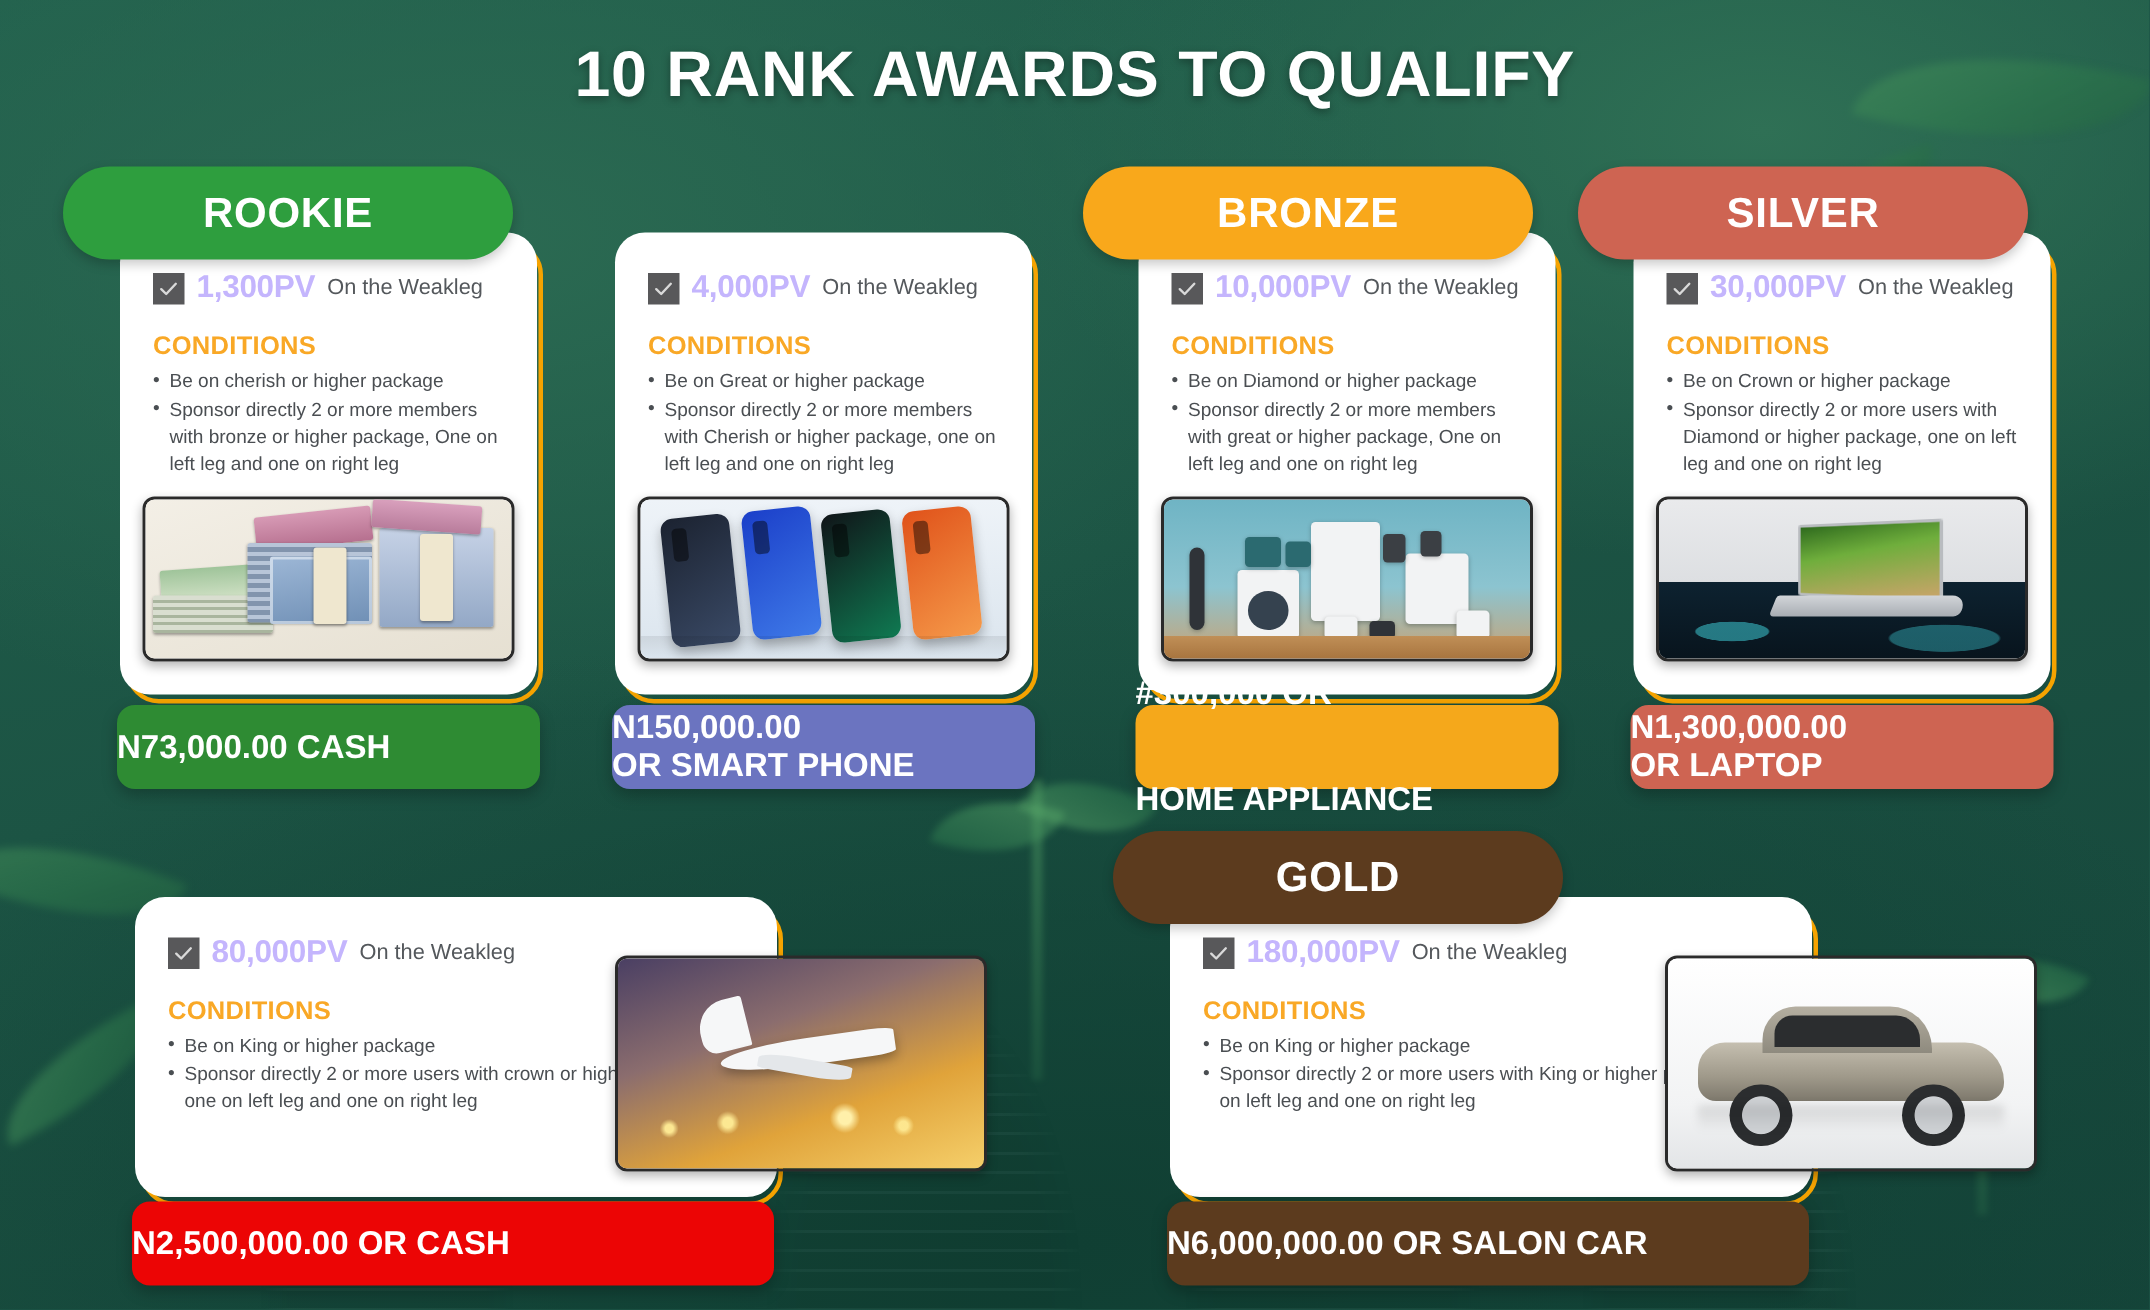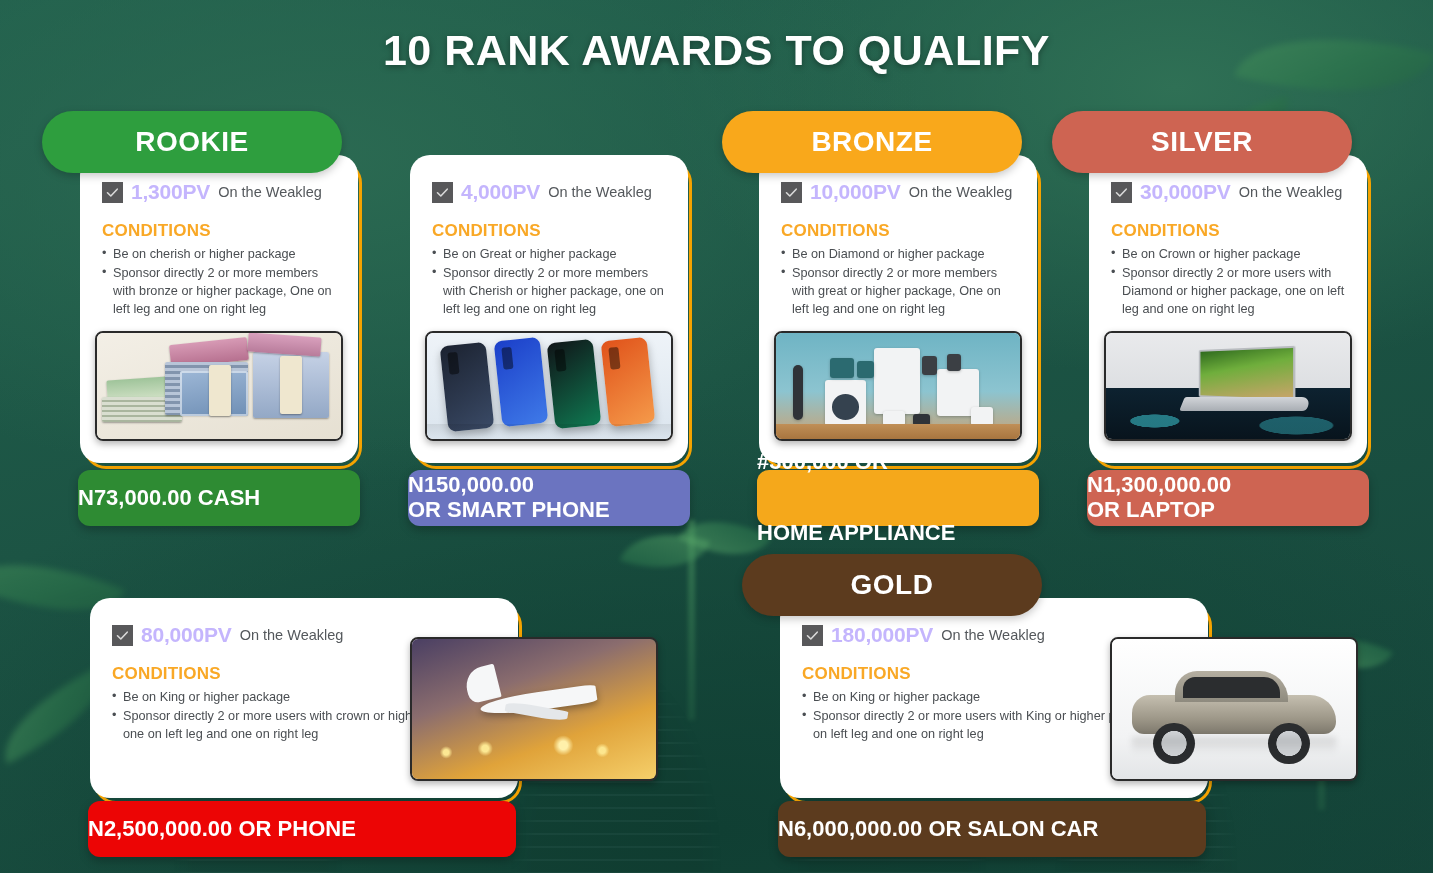--- a/index.html
+++ b/index.html
@@ -422,21 +422,21 @@
       </div>
       <div class="thumb" style="left:410px;top:637px;width:248px;height:144px;z-index:4;">
         <div class="art-plane">
           <div class="lights"></div>
           <div class="tail"></div>
           <div class="body"></div>
           <div class="wing"></div>
         </div>
       </div>
       <div class="reward" style="left:88px;top:801px;width:428px;height:56px;background:#ec0505;font-size:22px;pointer-events:auto;">
-        <span>N2,500,000.00 OR PHONE</span>
+        <span>N2,500,000.00 OR CASH</span>
       </div>
     </div>
     <div class="card" style="left: 0px; top: 0px; width: 1433px; height: 873px; pointer-events: none;">
       <div class="panel-frame" style="left:784px;top:604px;width:428px;height:200px;"></div>
       <div class="panel" style="left:780px;top:598px;width:428px;height:200px;"></div>
       <div class="ribbon" style="left:742px;top:554px;width:300px;background:#5c3b1e;pointer-events:auto;">
         <span>GOLD</span>
       </div>
       <div style="position:absolute;z-index:3;left:802px;top:623px;width:388px;">
         <div class="pv-row">

